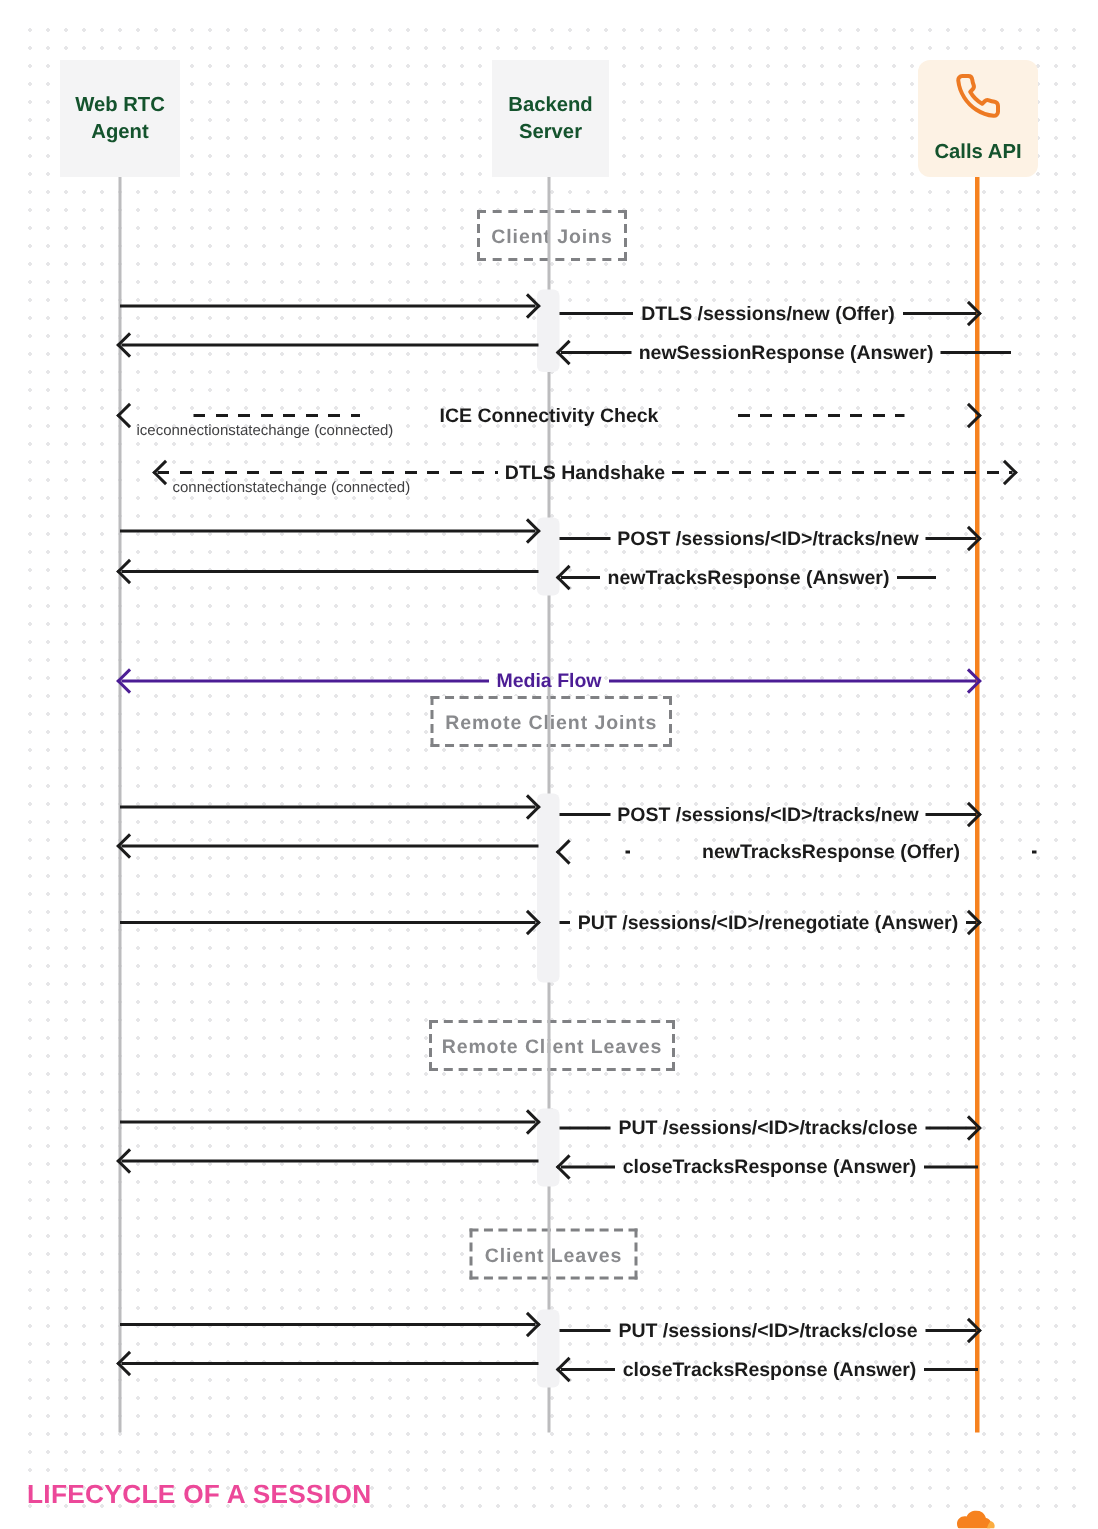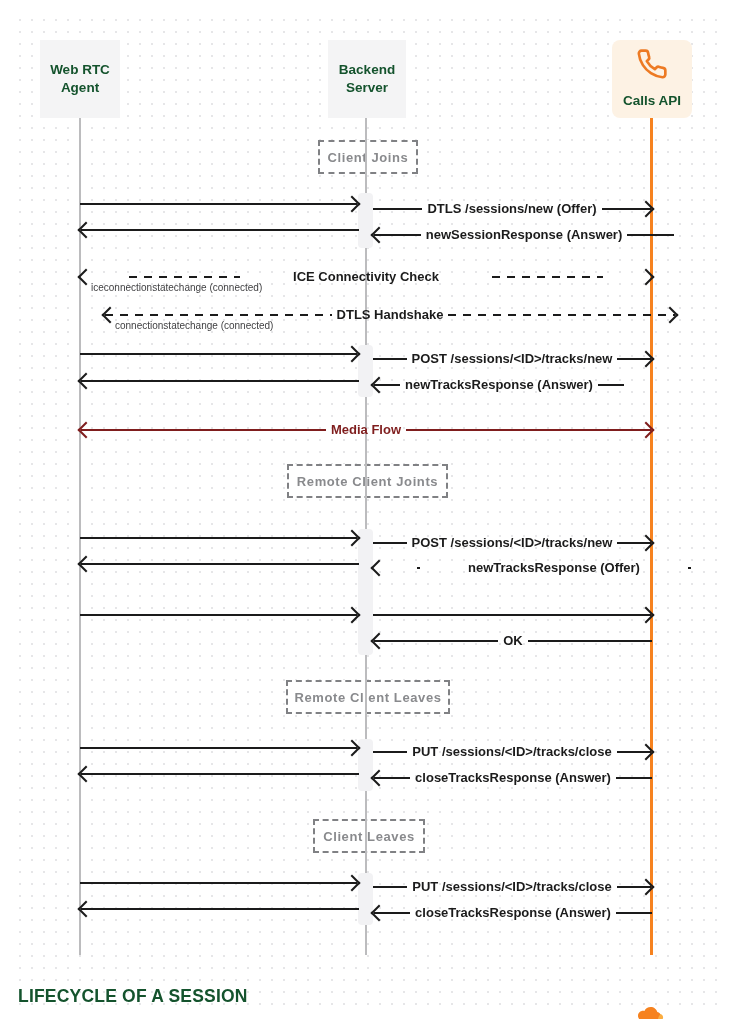--- a/index.html
+++ b/index.html
@@ -37,26 +37,26 @@
   .msg{position:absolute;display:flex;align-items:center;height:18px;z-index:3;color:#1b1b1b;}
   .msg .line{flex:1;height:2.5px;background:currentColor;min-width:3px;}
   .msg.dashed .line{
     background:repeating-linear-gradient(90deg,currentColor 0 8px,transparent 8px 15px);
     height:2.5px;
   }
   .msg .lbl{font-weight:700;font-size:13px;padding:0 5px;white-space:nowrap;position:relative;top:-1px;}
   .msg .ah{width:10px;height:10px;flex:0 0 auto;}
   .msg .ah.r{border-top:2.5px solid currentColor;border-right:2.5px solid currentColor;transform:rotate(45deg);margin-left:-11px;}
   .msg .ah.l{border-top:2.5px solid currentColor;border-left:2.5px solid currentColor;transform:rotate(-45deg);margin-right:-11px;}
-  .msg.orange{color:#7f1d1d;}
+  .msg.orange{color:#4c1d95;margin-top:24px;}
   .msg .sub{
     position:absolute;left:11px;top:14px;font-weight:400;font-size:10px;color:#3f3f41;white-space:nowrap;
   }
   
-  .title{position:absolute;left:18px;top:986px;font-size:17.5px;font-weight:700;color:#14532d;letter-spacing:.2px;z-index:4;}
+  .title{position:absolute;left:18px;top:986px;font-size:17.5px;font-weight:700;color:#ec4899;letter-spacing:.2px;z-index:4;}
   .brand{position:absolute;left:637px;top:993px;display:flex;align-items:center;gap:3px;z-index:4;}
   .brand .word{font-size:7.5px;font-weight:700;color:#111;letter-spacing:.9px;margin-top:38px;}
 </style>
 </head>
 <body>
 
 <div class="stage">
   <div class="dots"></div>
 
   <div class="section" style="left:318px;top:140px;width:96px;height:30px;">
@@ -183,28 +183,23 @@
       <span class="line"></span>
       <span class="lbl">newTracksResponse (Offer)</span>
       <span class="line"></span>
   </div>
   <div class="msg" style="left:80px;width:278px;top:606px;">
     <span class="line"></span>
       <span class="ah r"></span>
   </div>
   <div class="msg" style="left:373px;width:279px;top:606px;">
     <span class="line"></span>
-      <span class="line"></span>
-      <span class="ah r"></span>
-  </div>
-  <div class="msg" style="left:373px;width:279px;top:632px;">
-    <span class="ah l"></span>
-      <span class="line"></span>
-      <span class="lbl">OK</span>
-      <span class="line"></span>
+      <span class="lbl">PUT /sessions/&lt;ID&gt;/renegotiate (Answer)</span>
+      <span class="line"></span>
+      <span class="ah r"></span>
   </div>
 
   <div class="msg" style="left:80px;width:278px;top:739px;">
     <span class="line"></span>
       <span class="ah r"></span>
   </div>
   <div class="msg" style="left:373px;width:279px;top:743px;">
     <span class="line"></span>
       <span class="lbl">PUT /sessions/&lt;ID&gt;/tracks/close</span>
       <span class="line"></span>

